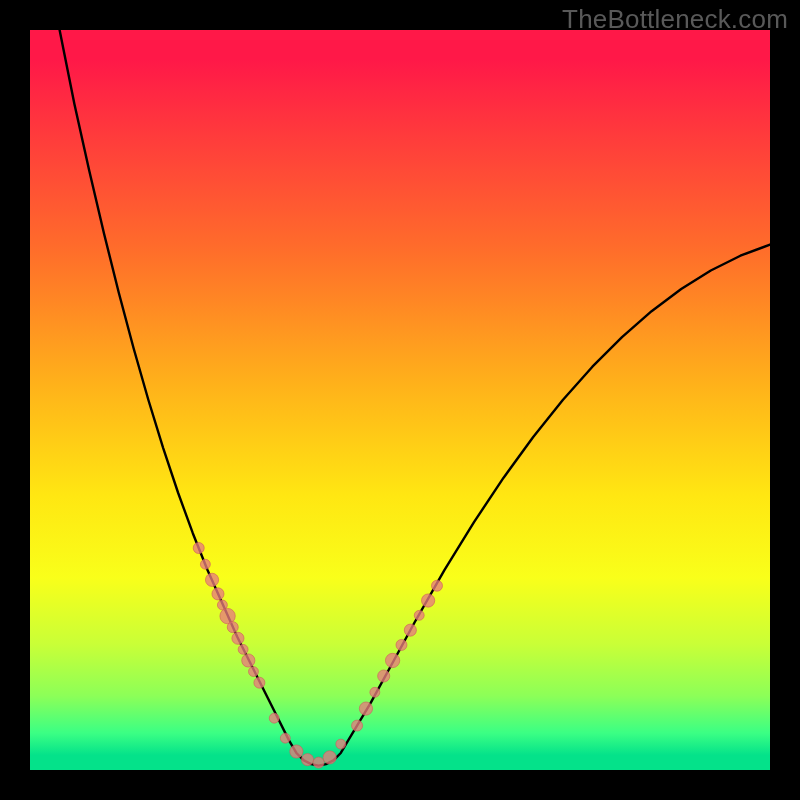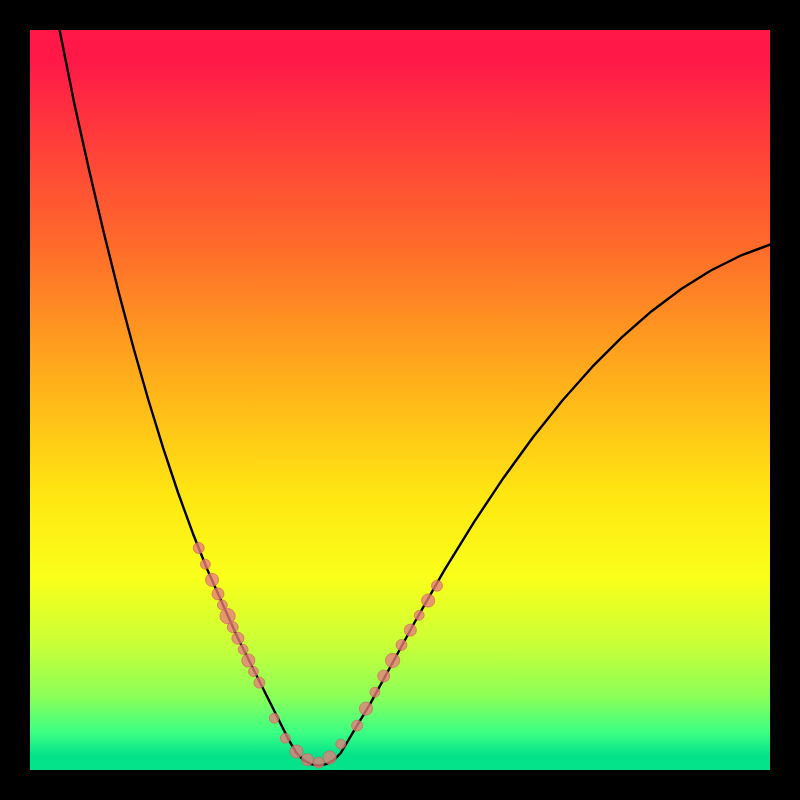--- a/index.html
+++ b/index.html
@@ -54,20 +54,21 @@
     top: 0;
     width: 740px;
     height: 740px;
     overflow: visible;
   }
 </style>
 </head>
 <body>
 
 <div class="frame">
+  <div class="watermark">TheBottleneck.com</div>
 
   <div class="plot">
     <svg class="curve" viewBox="0 0 740 740" preserveAspectRatio="none">
       <path id="curve-path" fill="none" stroke="#000000" stroke-width="2.4" stroke-linejoin="round" stroke-linecap="round" d="M 29.60 0.00 L 44.40 74.00 L 59.20 140.60 L 74.00 203.50 L 88.80 262.70 L 103.60 318.20 L 118.40 370.00 L 133.20 418.10 L 148.00 462.50 L 162.80 503.20 L 177.60 540.20 L 192.40 573.50 L 207.20 606.80 L 218.30 629.00 L 229.40 651.20 L 244.20 680.80 L 259.00 710.40 L 259.00 710.40 L 266.40 722.98 L 273.80 730.38 L 281.20 734.08 L 288.60 735.56 L 296.00 734.08 L 303.40 730.38 L 310.80 722.98 L 318.20 710.40 L 318.20 710.40 L 340.40 673.40 L 362.60 632.70 L 384.80 592.00 L 414.40 540.20 L 444.00 492.10 L 473.60 447.70 L 503.20 407.00 L 532.80 370.00 L 562.40 336.70 L 592.00 307.10 L 621.60 281.20 L 651.20 259.00 L 680.80 240.50 L 710.40 225.70 L 740.00 214.60 "></path>
       <g id="markers-group">
           <circle cx="168.72" cy="518.00" r="5.50" fill="#e77c7c" fill-opacity="0.78" stroke="#cf5a5a" stroke-width="0.6"></circle>
           <circle cx="175.38" cy="534.28" r="4.95" fill="#e77c7c" fill-opacity="0.78" stroke="#cf5a5a" stroke-width="0.6"></circle>
           <circle cx="182.04" cy="549.82" r="6.60" fill="#e77c7c" fill-opacity="0.78" stroke="#cf5a5a" stroke-width="0.6"></circle>
           <circle cx="187.96" cy="563.88" r="6.05" fill="#e77c7c" fill-opacity="0.78" stroke="#cf5a5a" stroke-width="0.6"></circle>
           <circle cx="192.40" cy="574.98" r="4.95" fill="#e77c7c" fill-opacity="0.78" stroke="#cf5a5a" stroke-width="0.6"></circle>

